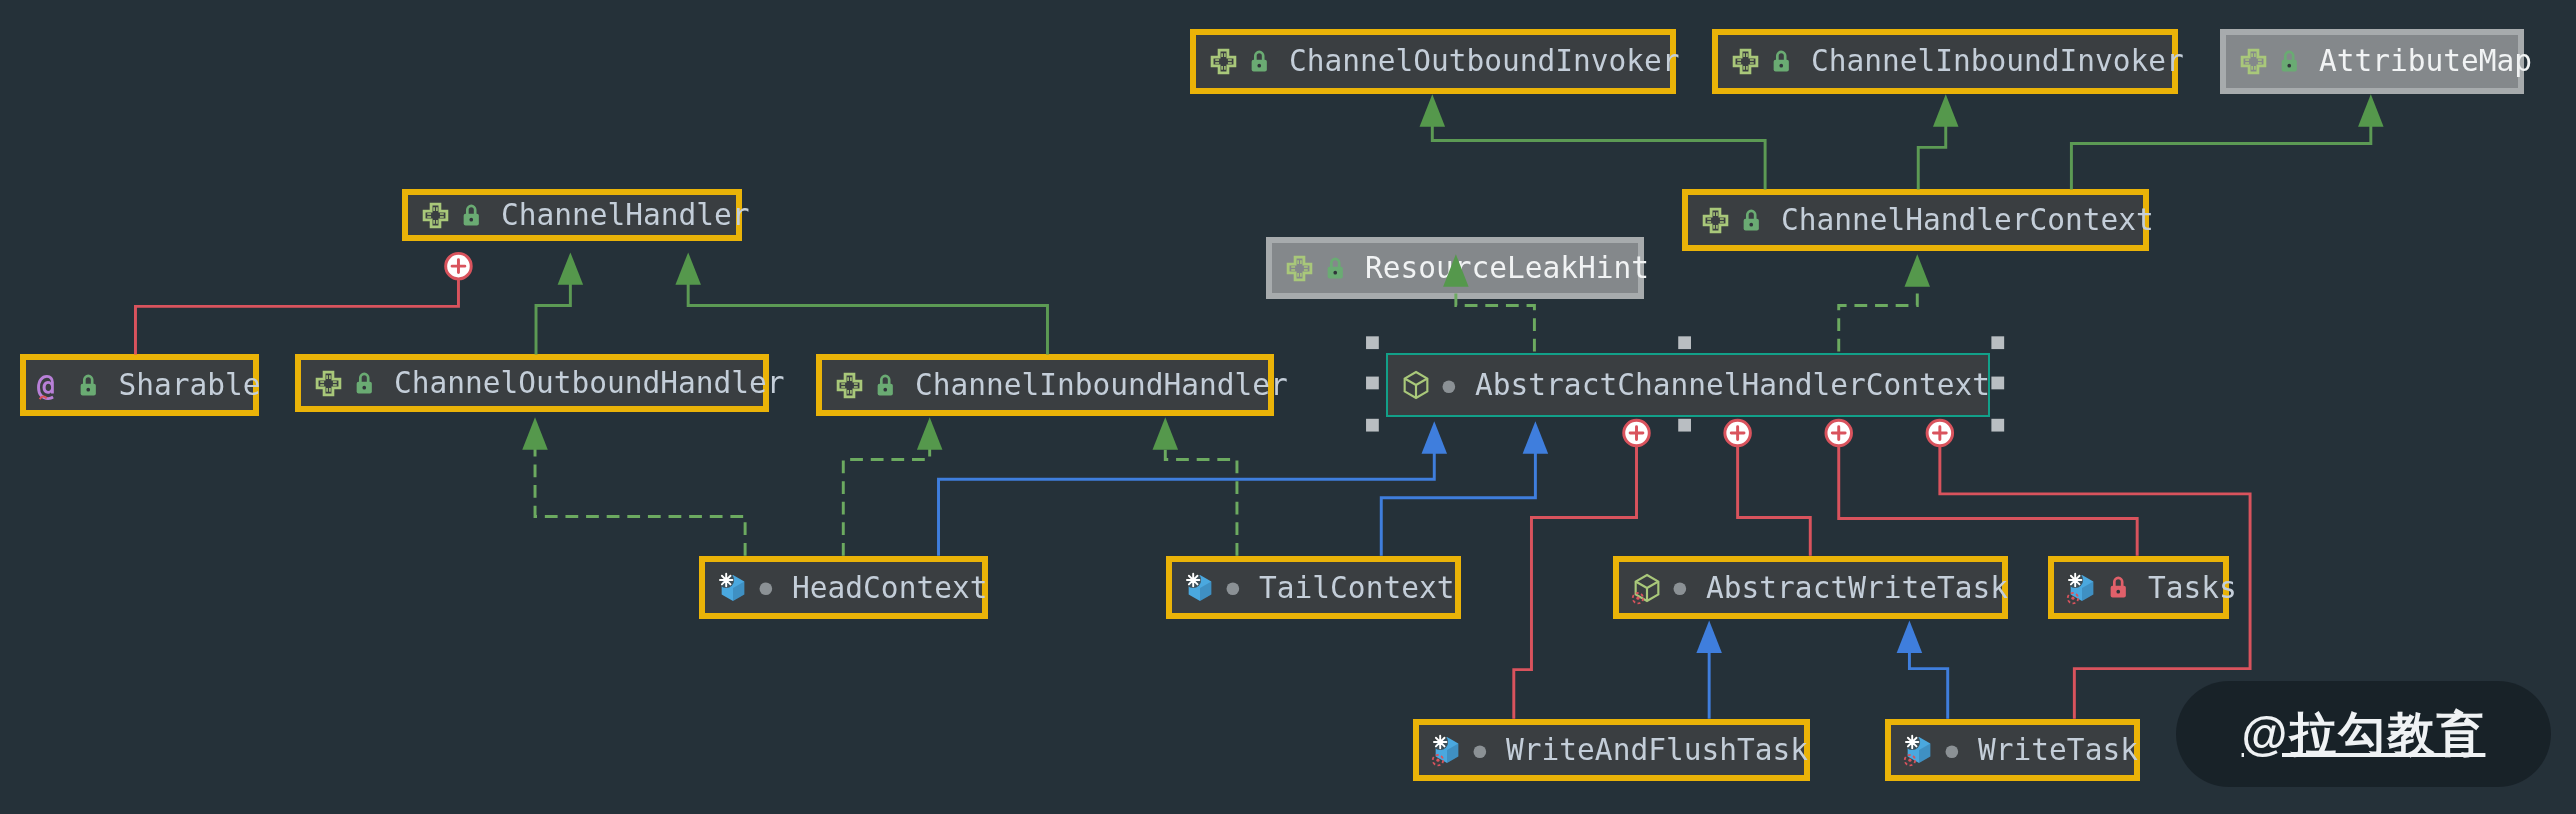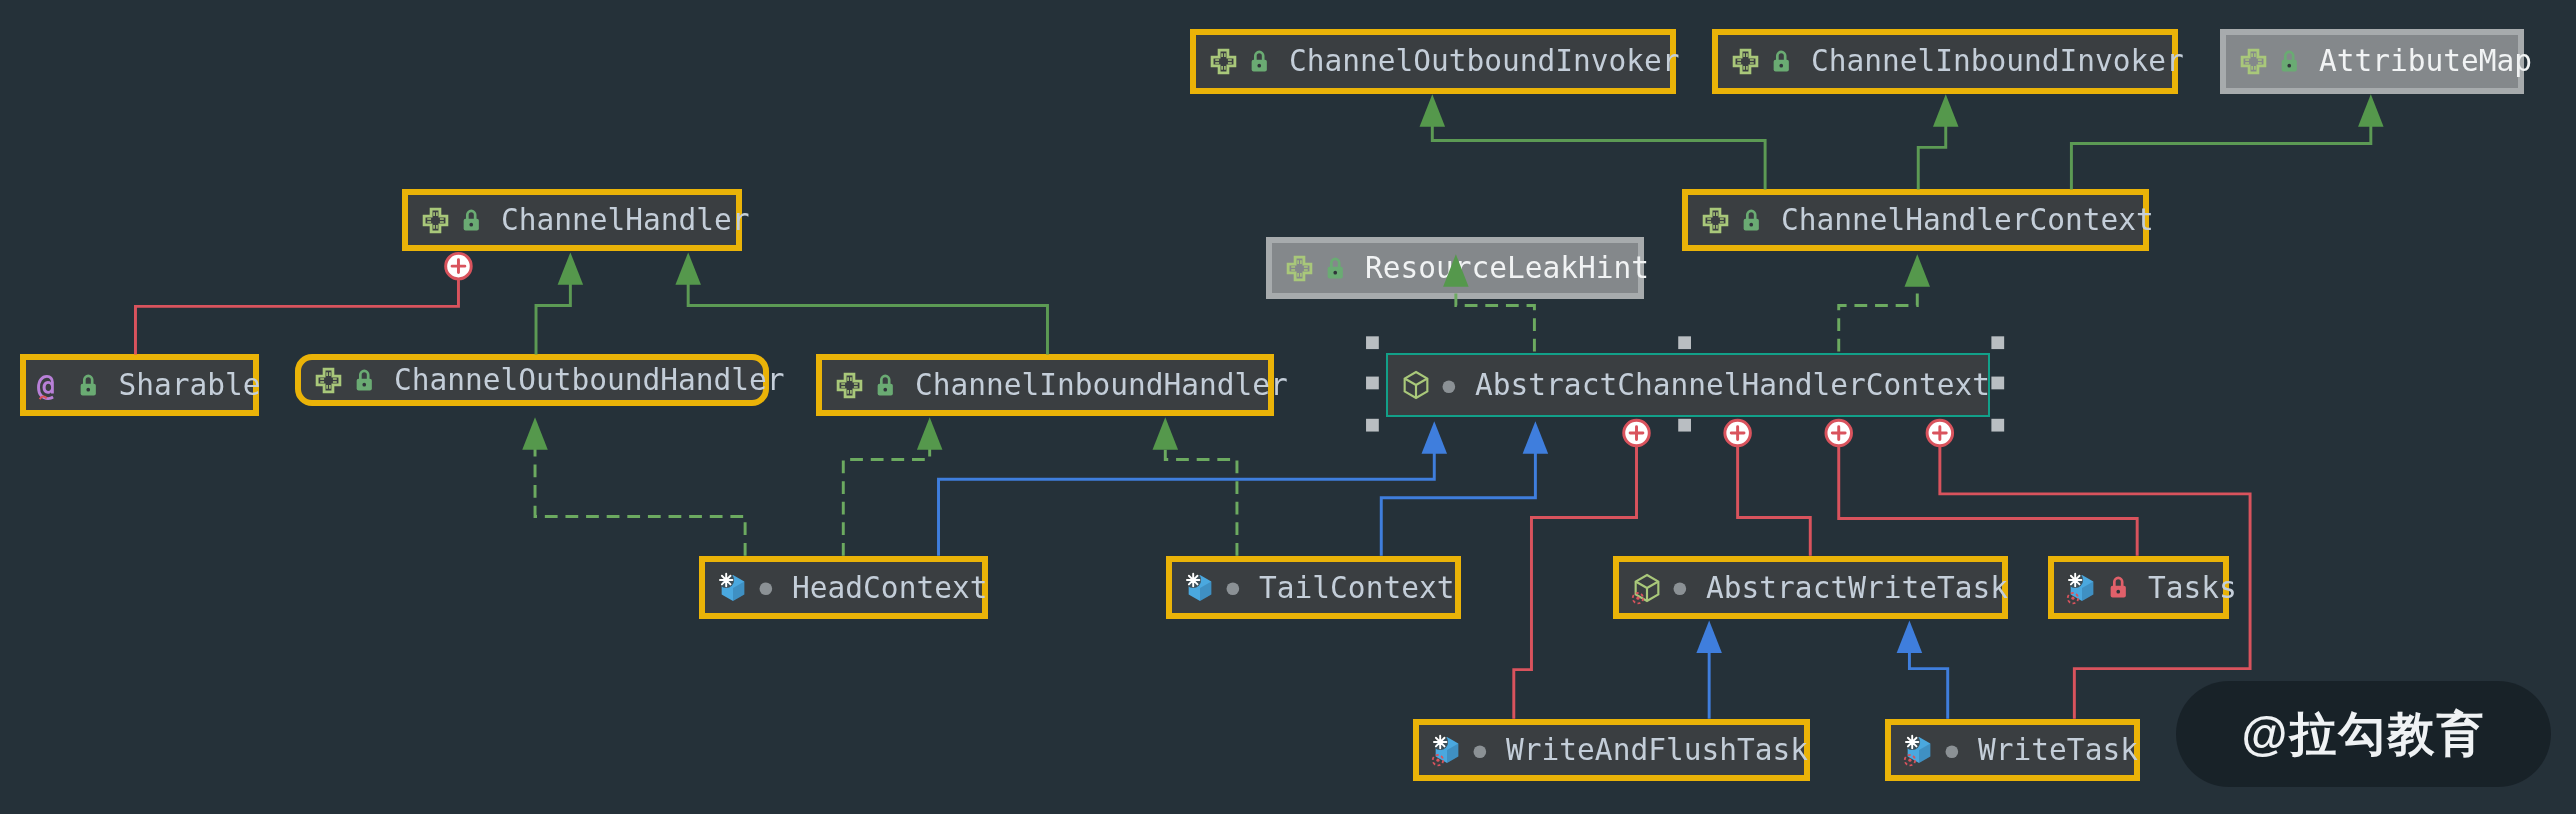--- a/index.html
+++ b/index.html
@@ -9,21 +9,21 @@
         background:#3A3E41;border:6px solid #eab308;padding-left:11.8px;gap:7.9px;
         color:#C4CED9;font-size:29.5px;cursor:default;}
   .node.grayed{background:#84888B;border-color:#A7ABAD;color:#F1F3F4;}
   .node.selected{border:2.9px solid #12A089;}
   .nicon{display:flex;align-items:center;flex:0 0 auto;}
   .nlabel{margin-left:9.8px;white-space:nowrap;letter-spacing:0;}
   #edges{position:absolute;left:0;top:0;pointer-events:none;}
   #watermark{position:absolute;display:flex;align-items:center;justify-content:center;
              background:rgba(15,22,27,0.55);border-radius:59px;
              color:#EFF2F4;font-family:"Liberation Sans",sans-serif;font-weight:bold;
-             font-size:47px;letter-spacing:2px;}
+             font-size:47px;letter-spacing:2px;text-decoration:underline;}
 </style>
 </head>
 <body>
 
 <div id="stage">
   <div id="nodes">
       <div class="node" style="left: 1190px; top: 28.5px; width: 486px; height: 65px;">
         <span class="nicon">
           <svg width="31" height="33" viewBox="0 0 24 24">
             <path d="M8.6 3.2 h6.8 v5.4 h5.4 v6.8 h-5.4 v5.4 H8.6 v-5.4 H3.2 V8.6 h5.4 z" fill="none" stroke="#A9C87A" stroke-width="2.2"></path>
@@ -64,21 +64,21 @@
         </span>
         <span class="nicon">
           <svg width="24.5" height="33" viewBox="0 0 20 24">
             <path d="M6.8 11 V7.4 a3.2 3.2 0 0 1 6.4 0 V11" fill="none" stroke="#6AAB73" stroke-width="2.2"></path>
             <rect x="3.8" y="10.6" width="12.4" height="9.6" rx="1.6" fill="#6AAB73"></rect>
             <circle cx="10" cy="15.4" r="1.5" fill="#30343A"></circle>
           </svg>
         </span>
         <span class="nlabel">AttributeMap</span>
       </div>
-      <div class="node" style="left: 402px; top: 189px; width: 340px; height: 62px;">
+      <div class="node" style="left: 402px; top: 189px; width: 340px; height: 52px;">
         <span class="nicon">
           <svg width="31" height="33" viewBox="0 0 24 24">
             <path d="M8.6 3.2 h6.8 v5.4 h5.4 v6.8 h-5.4 v5.4 H8.6 v-5.4 H3.2 V8.6 h5.4 z" fill="none" stroke="#A9C87A" stroke-width="2.2"></path>
             <path d="M10.9 8.6 v-3 M13.1 8.6 v-3 M10.9 18.4 v-3 M13.1 18.4 v-3 M8.6 10.9 h-3 M8.6 13.1 h-3 M18.4 10.9 h-3 M18.4 13.1 h-3" stroke="#A9C87A" stroke-width="1.2"></path>
           </svg>
         </span>
         <span class="nicon">
           <svg width="24.5" height="33" viewBox="0 0 20 24">
             <path d="M6.8 11 V7.4 a3.2 3.2 0 0 1 6.4 0 V11" fill="none" stroke="#6AAB73" stroke-width="2.2"></path>
             <rect x="3.8" y="10.6" width="12.4" height="9.6" rx="1.6" fill="#6AAB73"></rect>
@@ -128,21 +128,21 @@
         </span>
         <span class="nicon">
           <svg width="24.5" height="33" viewBox="0 0 20 24">
             <path d="M6.8 11 V7.4 a3.2 3.2 0 0 1 6.4 0 V11" fill="none" stroke="#6AAB73" stroke-width="2.2"></path>
             <rect x="3.8" y="10.6" width="12.4" height="9.6" rx="1.6" fill="#6AAB73"></rect>
             <circle cx="10" cy="15.4" r="1.5" fill="#30343A"></circle>
           </svg>
         </span>
         <span class="nlabel">Sharable</span>
       </div>
-      <div class="node" style="left: 295px; top: 354px; width: 474px; height: 52px; border-radius: 17px;">
+      <div class="node" style="left: 295px; top: 354px; width: 474px; height: 58px;">
         <span class="nicon">
           <svg width="31" height="33" viewBox="0 0 24 24">
             <path d="M8.6 3.2 h6.8 v5.4 h5.4 v6.8 h-5.4 v5.4 H8.6 v-5.4 H3.2 V8.6 h5.4 z" fill="none" stroke="#A9C87A" stroke-width="2.2"></path>
             <path d="M10.9 8.6 v-3 M13.1 8.6 v-3 M10.9 18.4 v-3 M13.1 18.4 v-3 M8.6 10.9 h-3 M8.6 13.1 h-3 M18.4 10.9 h-3 M18.4 13.1 h-3" stroke="#A9C87A" stroke-width="1.2"></path>
           </svg>
         </span>
         <span class="nicon">
           <svg width="24.5" height="33" viewBox="0 0 20 24">
             <path d="M6.8 11 V7.4 a3.2 3.2 0 0 1 6.4 0 V11" fill="none" stroke="#6AAB73" stroke-width="2.2"></path>
             <rect x="3.8" y="10.6" width="12.4" height="9.6" rx="1.6" fill="#6AAB73"></rect>

